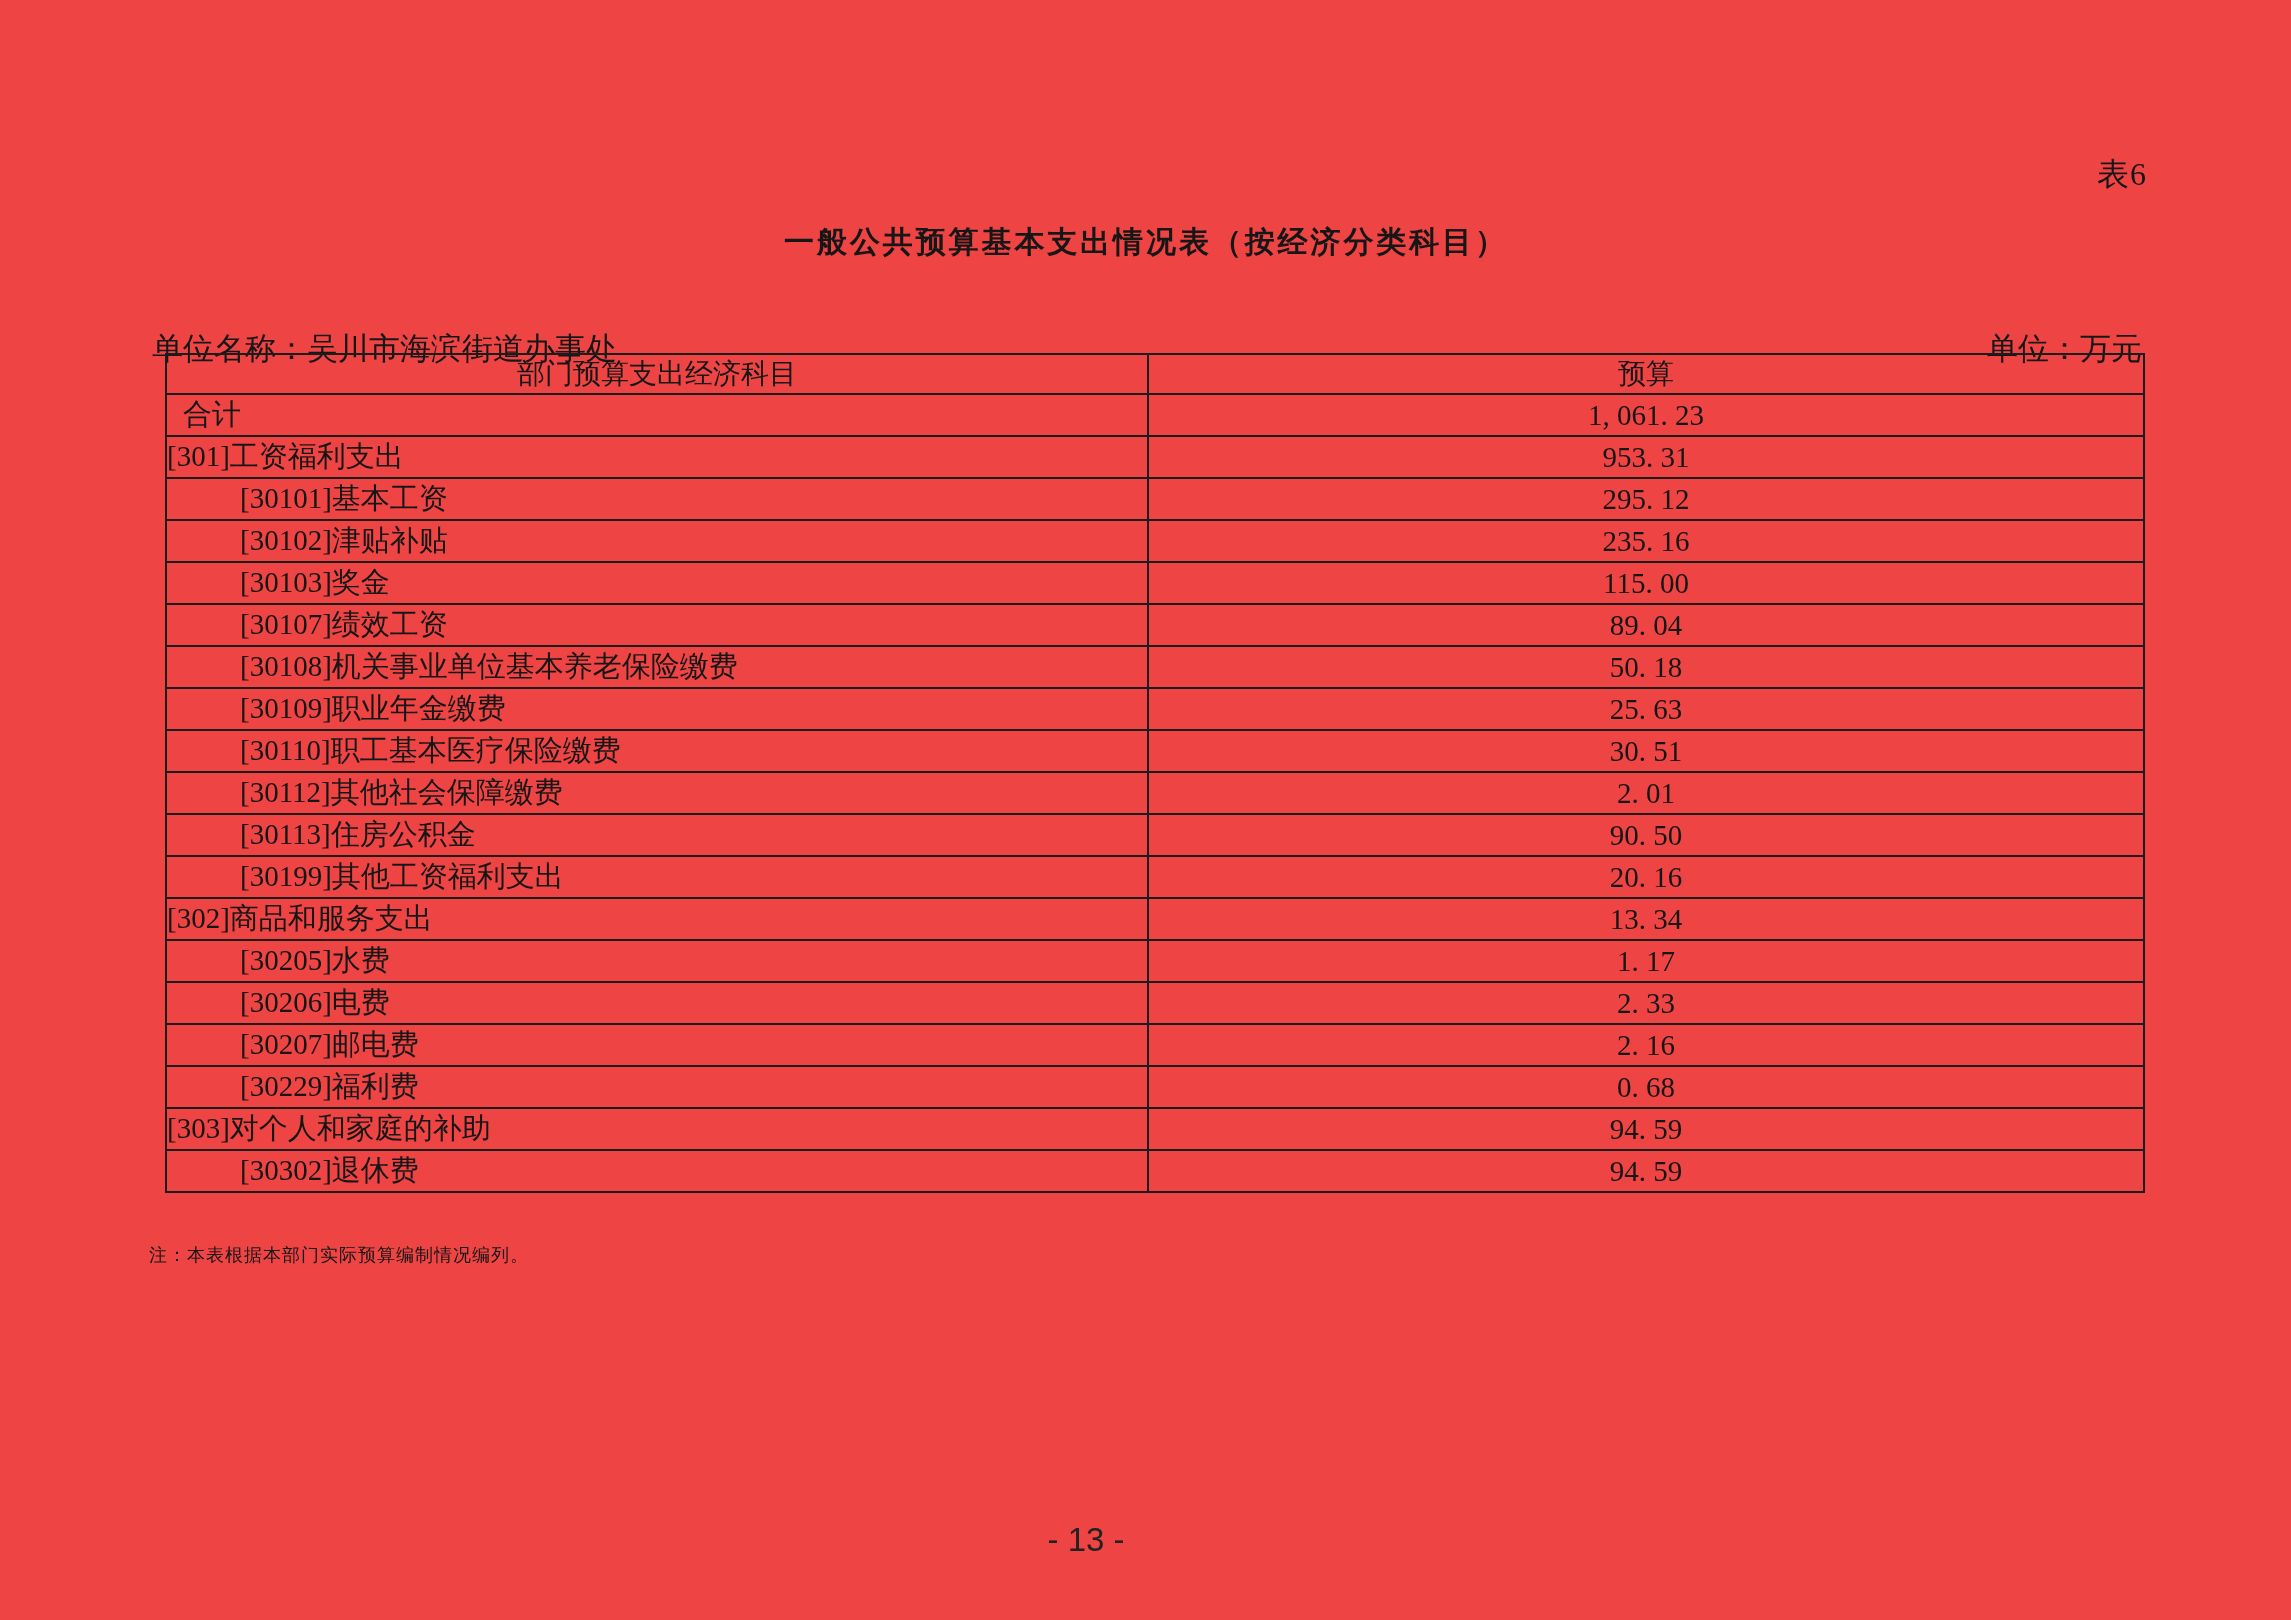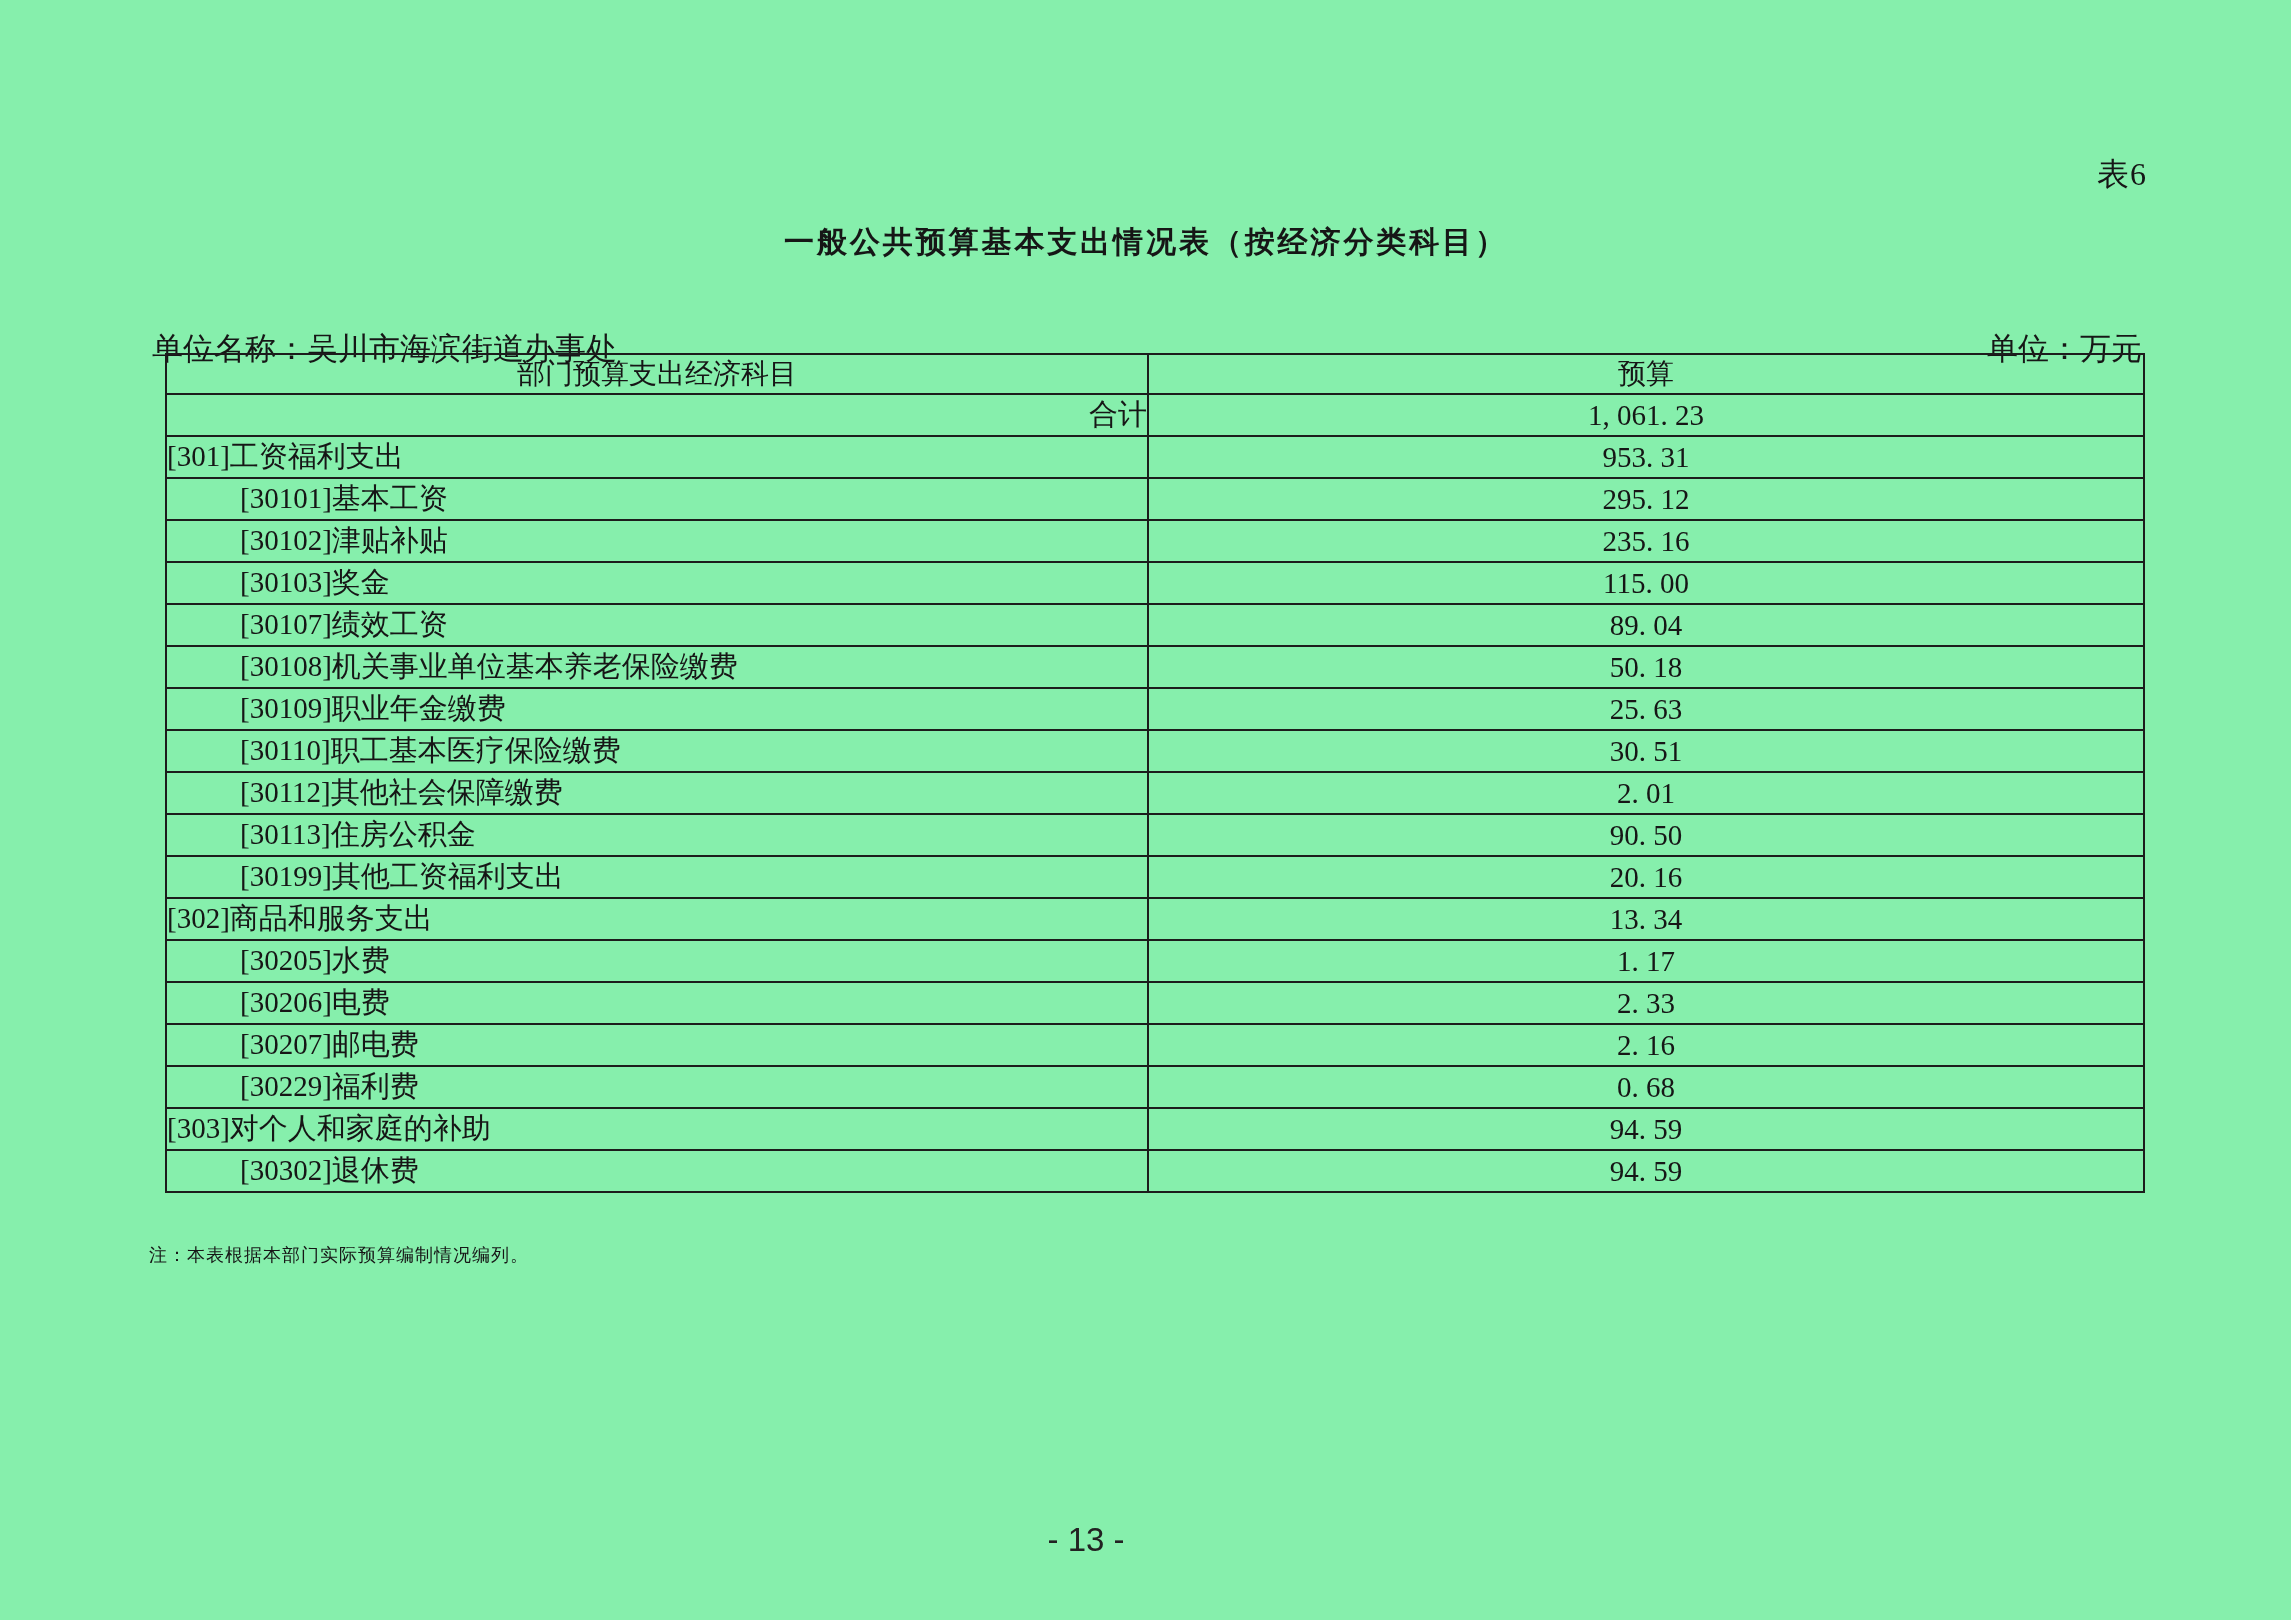--- a/index.html
+++ b/index.html
@@ -1,19 +1,19 @@
 <!DOCTYPE html>
 <html lang="zh"><head>
 <meta charset="utf-8">
 <style>
   html,body{margin:0;padding:0;background:#e8e8e8;}
   .page{
     position:relative;
     width:2292px;height:1620px;
-    background:#86efac;
+    background:#ef4444;
     font-family:"Liberation Serif","DejaVu Serif",serif;
     color:#161616;
     overflow:hidden;
   }
   .table-tag{
     position:absolute;top:153px;right:145px;
     font-size:32px;letter-spacing:1px;
   }
   .doc-title{
     position:absolute;top:222px;left:0;width:2292px;
@@ -39,21 +39,21 @@
     padding:0;
     white-space:nowrap;overflow:hidden;
     font-weight:normal;
     vertical-align:middle;
     margin-left:36px;
   }
   tr.hdr th{height:35px;text-align:center;font-size:28px;}
   tr.r{height:39px;}
   td.lbl{text-align:left;padding-left:11.8px;}
   td.lbl.lvl2{padding-left:73px;}
-  td.lbl.total{text-align:right;padding-left:4px;}
+  td.lbl.total{text-align:left;padding-left:16px;}
   td.val{text-align:center;padding-right:9.8px;}
   .footnote{
     position:absolute;top:1243px;left:149px;
     font-size:18px;letter-spacing:1px;
   }
   .page-number{
     position:absolute;top:1521px;left:0;width:2172px;
     text-align:center;
     font-size:33px;
     font-family:"Liberation Sans","DejaVu Sans",sans-serif;

